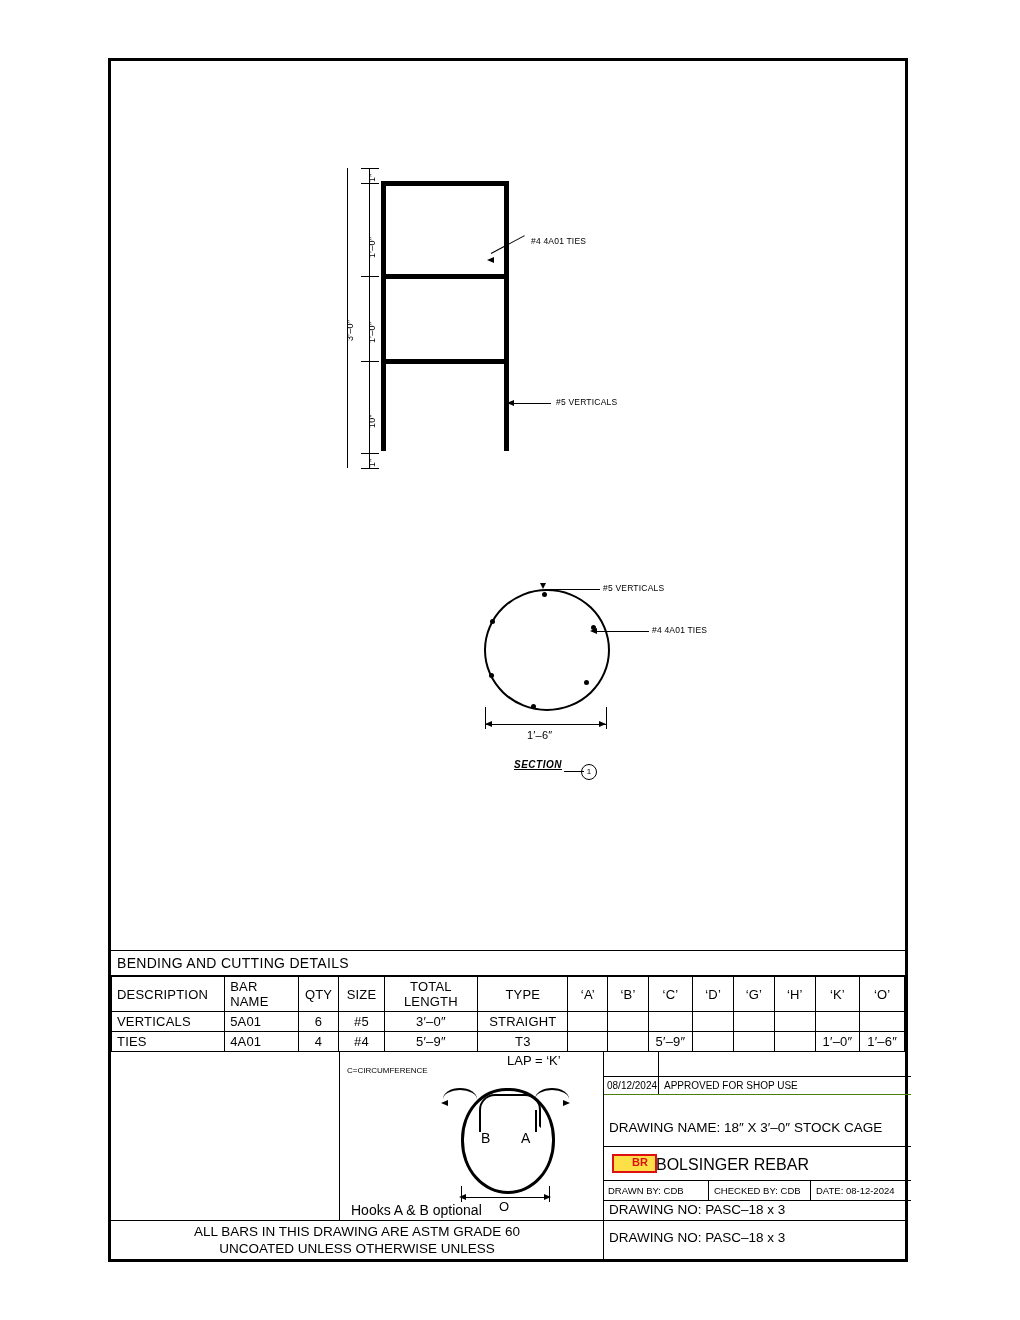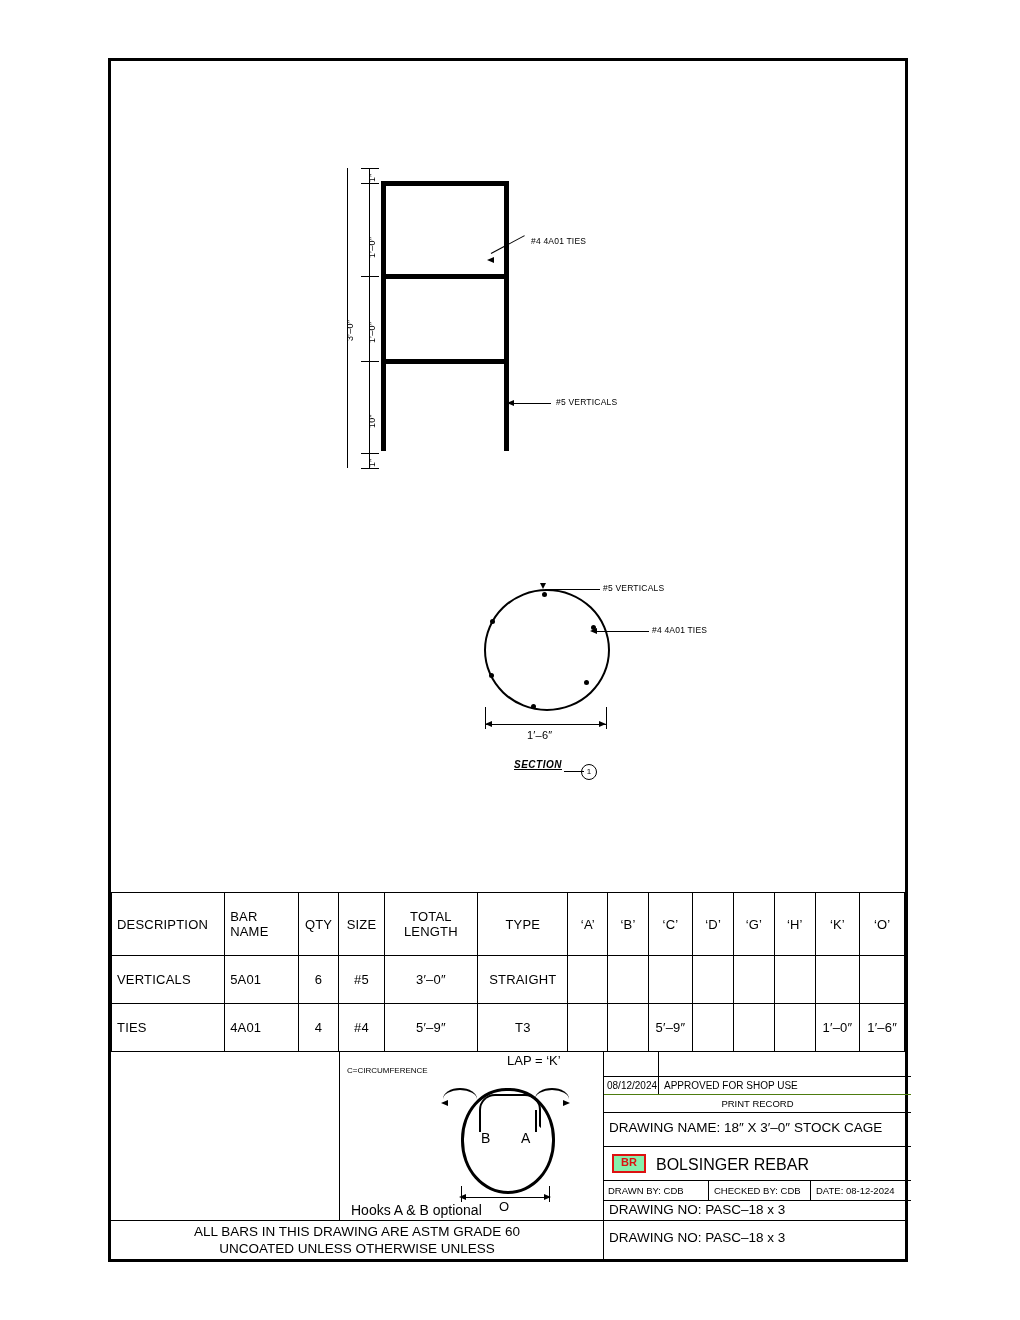--- a/index.html
+++ b/index.html
@@ -26,26 +26,26 @@
   .sect{position:absolute;left:268px;top:520px;width:340px;height:260px;}
   .circle{position:absolute;left:105px;top:8px;width:122px;height:118px;border:2.5px solid #000;border-radius:50%;}
   .dot{position:absolute;width:5px;height:5px;background:#000;border-radius:50%;}
   .secttitle{position:absolute;font-size:10px;font-weight:bold;font-style:italic;text-decoration:underline;letter-spacing:.5px;}
   .sectcirc{position:absolute;width:14px;height:14px;border:1px solid #000;border-radius:50%;font-size:8px;text-align:center;line-height:14px;}
 
   
   .bend{position:absolute;left:0;bottom:0;width:100%;}
   .ttl{position:absolute;left:6px;top:4px;font-size:14px;letter-spacing:.3px;}
   table{border-collapse:collapse;font-size:13px;}
-  td,th{border:1px solid #000;padding:16px 5px;font-weight:normal;text-align:center;font-size:13px;letter-spacing:.2px;}
+  td,th{border:1px solid #000;padding:2px 5px;font-weight:normal;text-align:center;font-size:13px;letter-spacing:.2px;}
   .lft{text-align:left;}
 
   .shapebox{position:relative;}
   .smalltxt{font-size:8px;}
-  .logo{display:inline-block;width:30px;height:15px;border:2px solid #d11;color:#d11;font-weight:bold;font-size:11px;line-height:13px;text-align:center;letter-spacing:0px;vertical-align:middle;background:#86efac;}
+  .logo{display:inline-block;width:30px;height:15px;border:2px solid #d11;color:#d11;font-weight:bold;font-size:11px;line-height:13px;text-align:center;letter-spacing:0px;vertical-align:middle;background:#fde047;padding-left:11px;}
   .logo span{color:#d11;}
 </style>
 </head>
 <body>
 
 <div class="sheet">
 
   <div class="elev">
 
     <div class="vbar" style="left:0px;top:0px;height:270px;"></div>
@@ -110,20 +110,23 @@
     <div class="arrowR" style="left:220px;top:140px;"></div>
     <div class="leadlbl" style="left:148px;top:148px;font-size:11px;">1′–6″</div>
 
     <div class="secttitle" style="left:135px;top:178px;text-align:right;">SECTION</div>
     <div class="lead" style="left:185px;top:190px;width:20px;"></div>
     <div class="sectcirc" style="left:202px;top:183px;">1</div>
   </div>
 
   <div class="bend">
 
+    <div style="position:relative;border-top:1px solid #000;border-bottom:1px solid #000;height:24px;">
+      <div class="ttl">BENDING AND CUTTING DETAILS</div>
+    </div>
 
     <table style="width:100%;border-left:none;border-right:none;">
       <tbody>
           <tr>
         <td class="lft" style="width:112px;">DESCRIPTION</td>
         <td class="lft" style="width:84px;">BAR NAME</td>
         <td style="width:32px;">QTY</td>
         <td style="width:38px;">SIZE</td>
         <td style="width:108px;">TOTAL LENGTH</td>
         <td style="width:90px;">TYPE</td>
@@ -208,23 +211,20 @@
       <div style="position:absolute;left:493px;top:0;width:307px;height:168px;">
         <div style="position:absolute;left:0;top:0;width:307px;height:24px;border-bottom:1px solid #000;">
           <div style="position:absolute;left:54px;top:0;width:1px;height:24px;background:#000;"></div>
           <div style="position:absolute;left:0;top:0;width:307px;height:0;"></div>
         </div>
         <div style="position:absolute;left:0;top:24px;width:307px;height:18px;border-bottom:1px solid #4d7c0f;font-size:10px;">
           <div style="position:absolute;left:54px;top:0;width:1px;height:18px;background:#000;"></div>
           <div style="position:absolute;left:3px;top:4px;">08/12/2024</div>
           <div style="position:absolute;left:60px;top:4px;">APPROVED FOR SHOP USE</div>
         </div>
-        <div style="position:absolute;left:0;top:42px;width:307px;height:18px;border-bottom:1px solid #000;font-size:9.5px;text-align:center;">
-          <div style="position:absolute;left:0;top:4px;width:307px;">PRINT RECORD</div>
-        </div>
         <div style="position:absolute;left:0;top:60px;width:307px;height:34px;border-bottom:1px solid #000;">
           <div style="position:absolute;left:5px;top:8px;font-size:13.5px;">DRAWING NAME: 18″ X 3′–0″ STOCK CAGE</div>
         </div>
         <div style="position:absolute;left:0;top:94px;width:307px;height:34px;border-bottom:1px solid #000;">
           <span class="logo" style="position:absolute;left:8px;top:8px;"><span>BR</span></span>
           <div style="position:absolute;left:52px;top:10px;font-size:16px;">BOLSINGER REBAR</div>
         </div>
         <div style="position:absolute;left:0;top:128px;width:307px;height:20px;border-bottom:1px solid #000;font-size:9.5px;">
           <div style="position:absolute;left:104px;top:0;width:1px;height:20px;background:#000;"></div>
           <div style="position:absolute;left:206px;top:0;width:1px;height:20px;background:#000;"></div>

